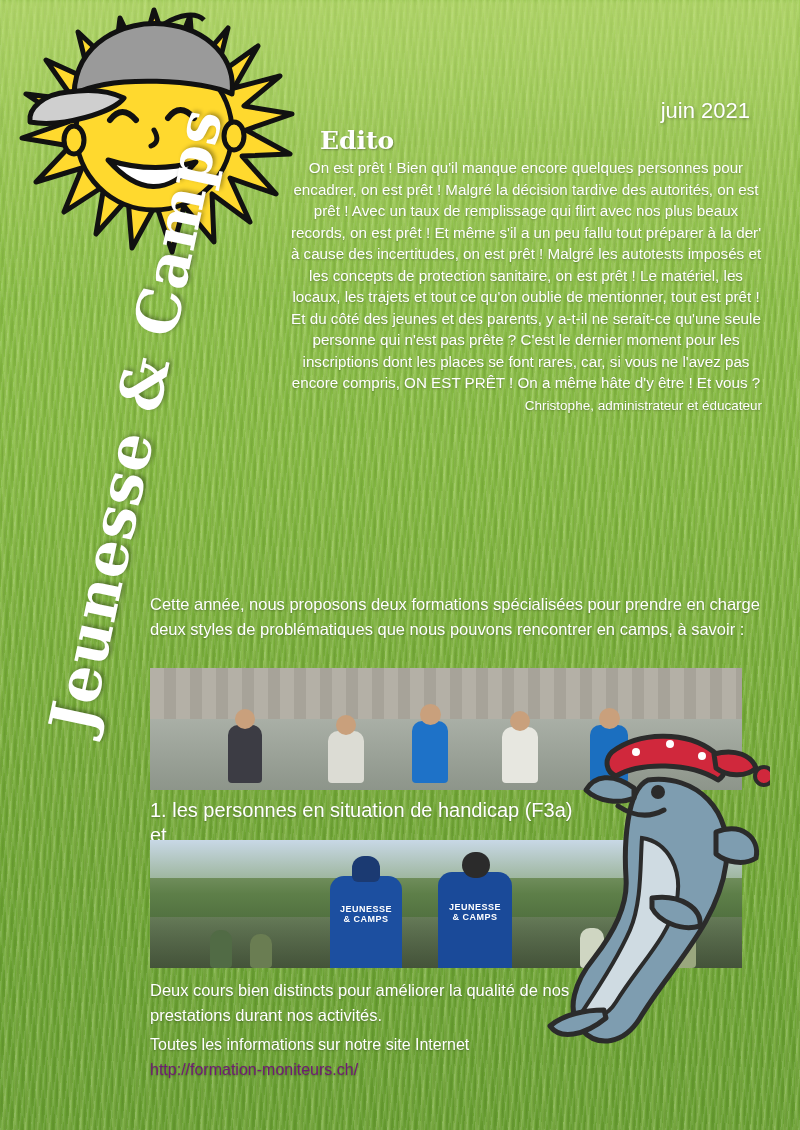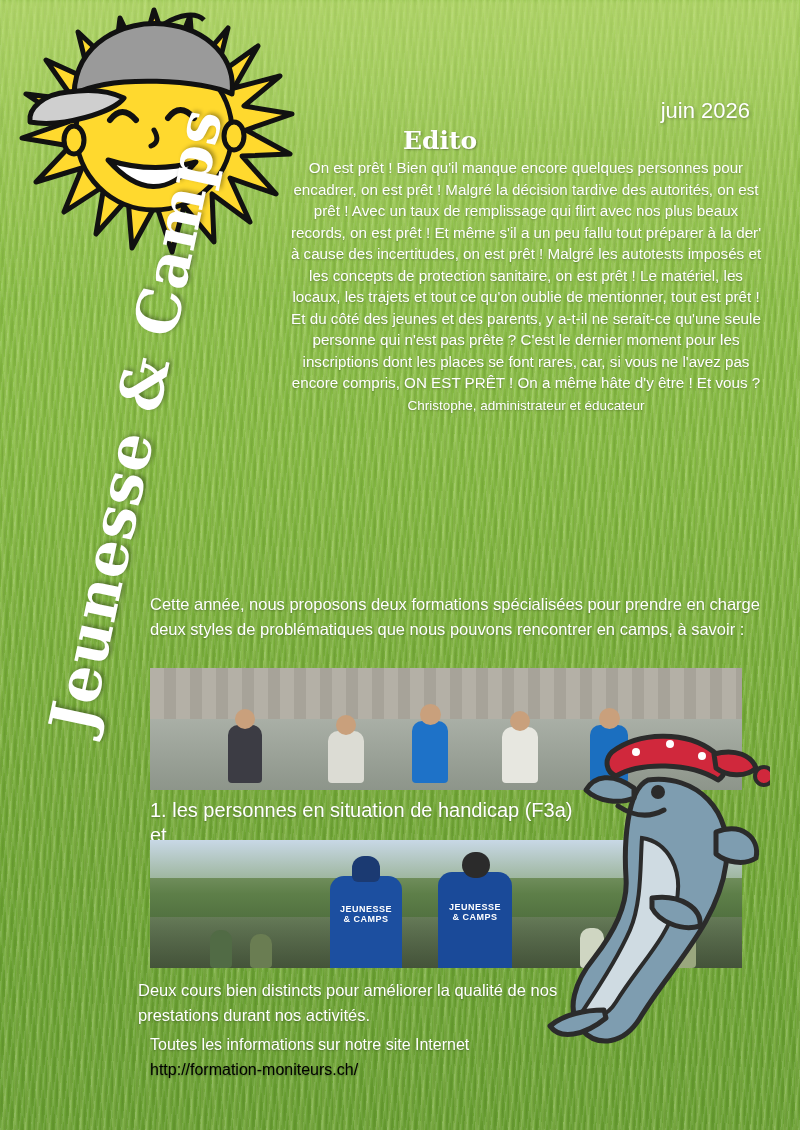--- a/index.html
+++ b/index.html
@@ -113,33 +113,34 @@
     top: 126px;
     width: 472px;
     color: #ffffff;
     text-align: center;
   }
   .edito-heading {
     font-family: "DejaVu Serif", serif;
     font-weight: bold;
     font-size: 25px;
     text-align: left;
-    margin-left: 113px;
+    margin-left: 30px;
     margin-bottom: 2px;
     text-shadow: 1px 1px 2px rgba(0,0,0,0.3);
   }
   .edito-body {
     font-size: 15.2px;
     line-height: 21.5px;
     text-shadow: 0 1px 2px rgba(0,0,0,0.28);
   }
   .edito-signature {
     margin-top: 4px;
     font-size: 13.5px;
     text-shadow: 0 1px 2px rgba(0,0,0,0.28);
+    text-align: right;
   }
 
   
   .article-title {
     position: absolute;
     left: 150px;
     top: 542px;
     color: #ffffff;
     font-family: "DejaVu Serif", serif;
     font-weight: bold;
@@ -161,21 +162,21 @@
     left: 150px;
     top: 798px;
     width: 424px;
     color: #ffffff;
     font-size: 20px;
     line-height: 25px;
     text-shadow: 0 1px 2px rgba(0,0,0,0.3);
   }
   .closing-block {
     position: absolute;
-    left: 138px;
+    left: 150px;
     top: 978px;
     width: 430px;
     color: #ffffff;
     font-size: 16.5px;
     line-height: 25px;
     text-shadow: 0 1px 2px rgba(0,0,0,0.3);
   }
   .url-block {
     position: absolute;
     left: 150px;
@@ -287,21 +288,21 @@
         <path d="M104 158 q46 52 88 2 q-44 12 -88 -2 Z" fill="#ffffff" stroke="#111111" stroke-width="5" stroke-linejoin="round"></path>
 
         <ellipse cx="70" cy="138" rx="10" ry="14" fill="#ffd92e" stroke="#111111" stroke-width="5"></ellipse>
         <ellipse cx="230" cy="134" rx="10" ry="14" fill="#ffd92e" stroke="#111111" stroke-width="5"></ellipse>
       </g>
     </svg>
   </div>
 
   <div class="vertical-title">Jeunesse &amp; Camps</div>
 
-  <div class="journal-date">juin 2026</div>
+  <div class="journal-date">juin 2021</div>
 
   <div class="edito">
     <div class="edito-heading">Edito</div>
     <div class="edito-body">On est prêt ! Bien qu'il manque encore quelques personnes pour encadrer, on est prêt ! Malgré la décision tardive des autorités, on est prêt ! Avec un taux de remplissage qui flirt avec nos plus beaux records, on est prêt ! Et même s'il a un peu fallu tout préparer à la der' à cause des incertitudes, on est prêt ! Malgré les autotests imposés et les concepts de protection sanitaire, on est prêt ! Le matériel, les locaux, les trajets et tout ce qu'on oublie de mentionner, tout est prêt ! Et du côté des jeunes et des parents, y a-t-il ne serait-ce qu'une seule personne qui n'est pas prête ? C'est le dernier moment pour les inscriptions dont les places se font rares, car, si vous ne l'avez pas encore compris, ON EST PRÊT ! On a même hâte d'y être ! Et vous ?</div>
     <div class="edito-signature">Christophe, administrateur et éducateur</div>
   </div>
 
   <div class="article-intro">Cette année, nous proposons deux formations spécialisées pour prendre en charge deux styles de problématiques que nous pouvons rencontrer en camps, à savoir :</div>
 
   <div class="photo photo-1">
@@ -372,16 +373,16 @@
       <circle cx="182" cy="38" r="4" fill="#ffffff"></circle>
 
       <path d="M86 300 C64 318 40 322 30 308 C44 296 66 292 84 292 Z" fill="#7e9db0" stroke="#2b2b2b" stroke-width="5" stroke-linejoin="round"></path>
     </svg>
   </div>
 
   <div class="closing-block">Deux cours bien distincts pour améliorer la qualité de nos prestations durant nos activités.</div>
 
   <div class="url-block">
     <div>Toutes les informations sur notre site Internet</div>
-    <a href="#" style="color:#000000;text-decoration:none;margin-top:16px;">http://formation-moniteurs.ch/</a>
+    <a href="#" style="color:#701a75;text-decoration:none;margin-top:16px;">http://formation-moniteurs.ch/</a>
   </div>
 
 </div>
 
 </body></html>

